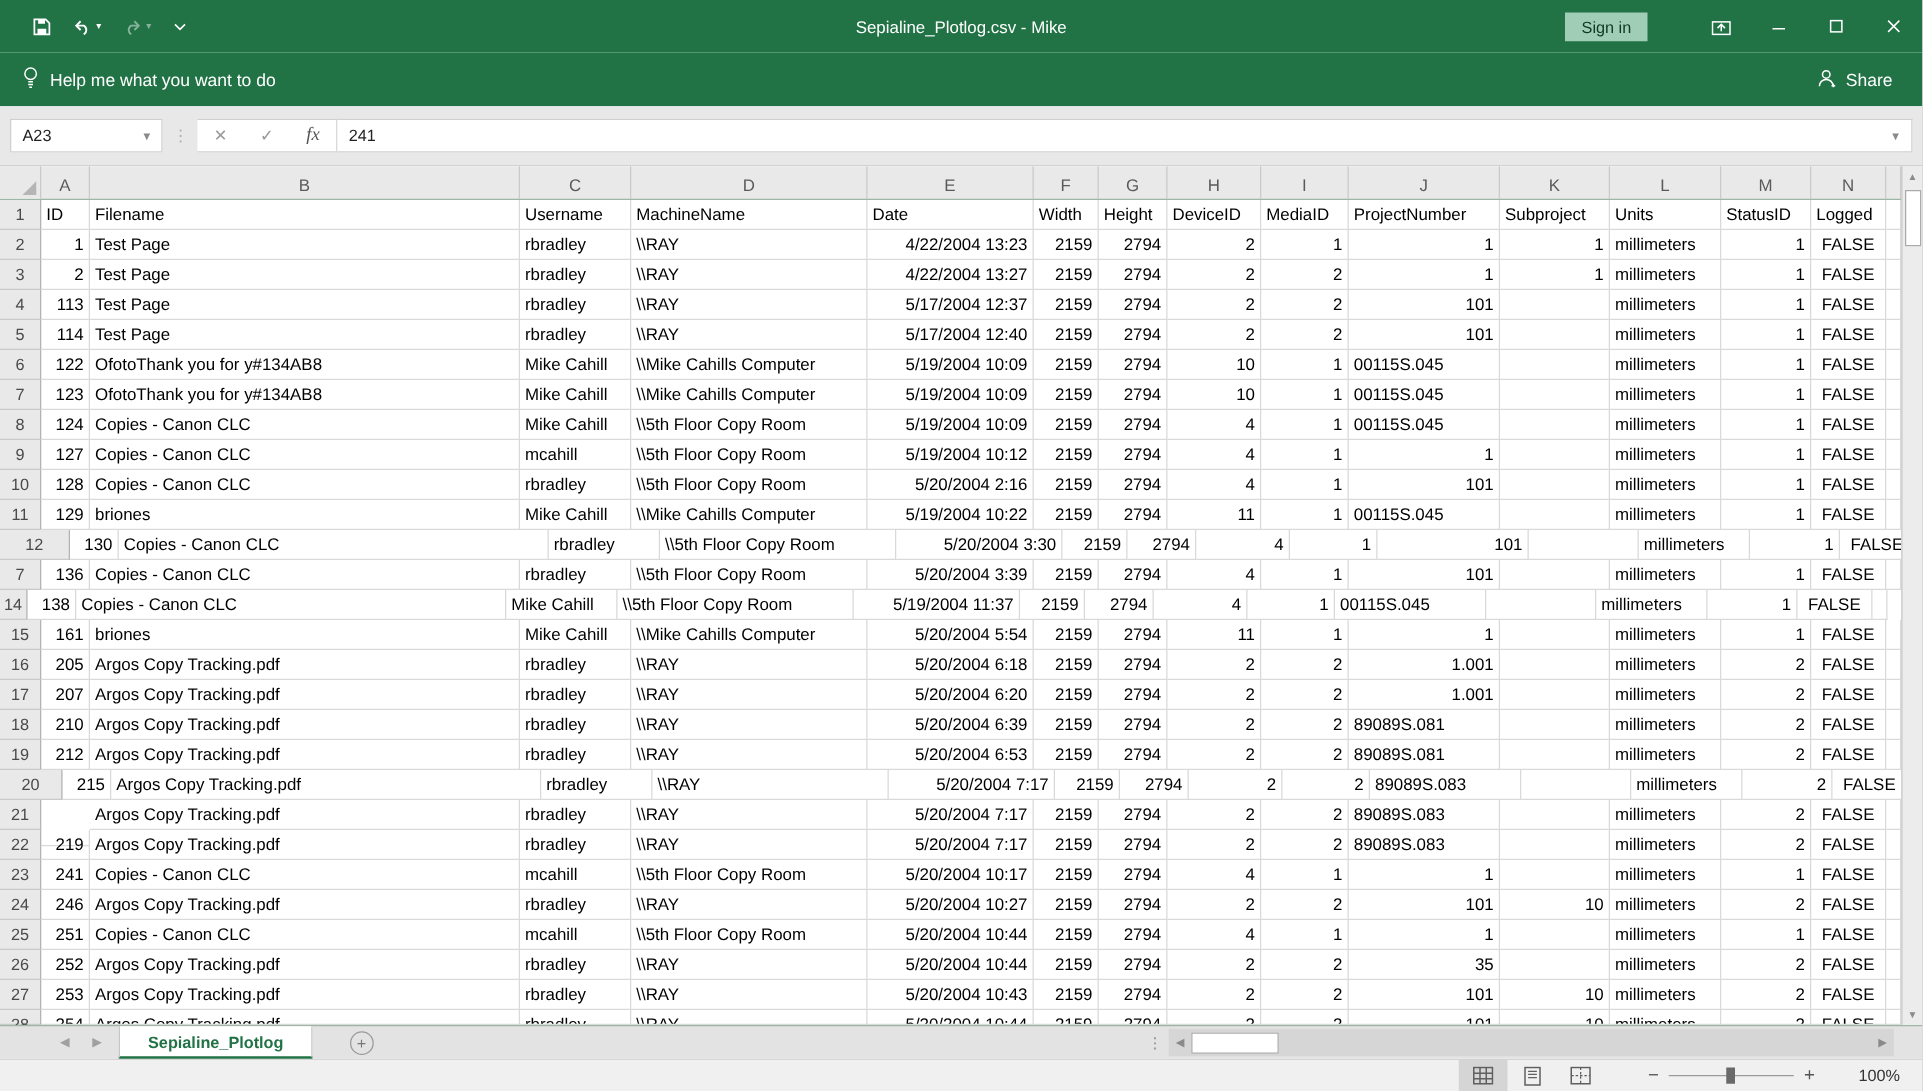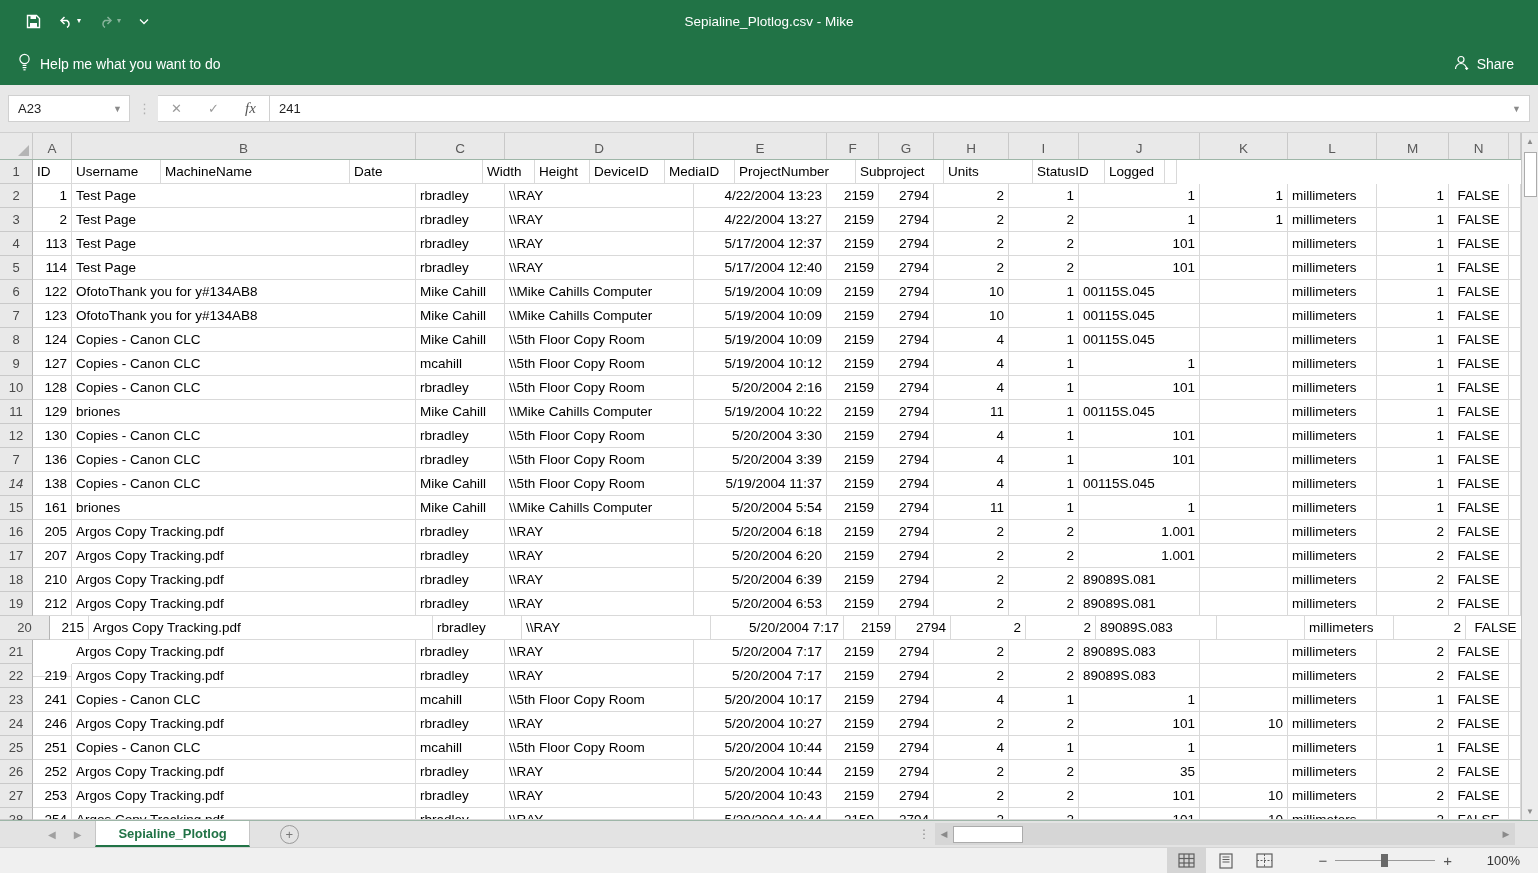--- a/index.html
+++ b/index.html
@@ -108,20 +108,45 @@
           </svg>
         <span class="caret">▾</span>
       </span>
       <span>
         <svg width="12" height="12" viewBox="0 0 12 12">
             <path d="M2 4.5 L6 8.5 L10 4.5" fill="none" stroke="#fff" stroke-width="1.3"></path>
           </svg>
       </span>
     </div>
     <div class="win-title">Sepialine_Plotlog.csv  -  Mike</div>
+    <div class="tb-right">
+      <button class="signin">Sign in</button>
+      <span class="winbtn">
+        <svg width="16" height="15" viewBox="0 0 16 15">
+            <rect x="1" y="3.5" width="14" height="10" fill="none" stroke="#fff" stroke-width="1.2"></rect>
+            <path d="M5 8.5 L8 5.5 L11 8.5" fill="none" stroke="#fff" stroke-width="1.2"></path>
+            <line x1="8" y1="5.8" x2="8" y2="11" stroke="#fff" stroke-width="1.2"></line>
+          </svg>
+      </span>
+      <span class="winbtn">
+        <svg width="12" height="12" viewBox="0 0 12 12">
+            <line x1="1" y1="8" x2="11" y2="8" stroke="#fff" stroke-width="1.2"></line>
+          </svg>
+      </span>
+      <span class="winbtn">
+        <svg width="12" height="12" viewBox="0 0 12 12">
+            <rect x="1.5" y="1.5" width="9" height="9" fill="none" stroke="#fff" stroke-width="1.2"></rect>
+          </svg>
+      </span>
+      <span class="winbtn">
+        <svg width="12" height="12" viewBox="0 0 12 12">
+            <path d="M1.5 1.5 L10.5 10.5 M10.5 1.5 L1.5 10.5" stroke="#fff" stroke-width="1.2"></path>
+          </svg>
+      </span>
+    </div>
   </div>
 
   <div class="ribbon">
     <div class="tellme">
       <span>
         <svg width="13" height="18" viewBox="0 0 13 18">
             <circle cx="6.5" cy="6" r="4.6" fill="none" stroke="#fff" stroke-width="1.2"></circle>
             <line x1="4.6" y1="12.4" x2="8.4" y2="12.4" stroke="#fff" stroke-width="1.2"></line>
             <line x1="4.6" y1="14.6" x2="8.4" y2="14.6" stroke="#fff" stroke-width="1.2"></line>
             <line x1="5.4" y1="16.8" x2="7.6" y2="16.8" stroke="#fff" stroke-width="1.2"></line>
@@ -176,20 +201,21 @@
           <div class="colhead" style="width: 88px;">K</div>
           <div class="colhead" style="width: 89px;">L</div>
           <div class="colhead" style="width: 72px;">M</div>
           <div class="colhead" style="width: 60px;">N</div>
           <div class="colhead" style="width: 12px;"></div>
         </div>
       <div id="grid-rows">
           <div class="grow">
             <div class="rowhead" style="width: 33px;">1</div>
             <div class="cell l" style="width: 39px;">ID</div>
+            <div class="cell l" style="width: 344px;">Filename</div>
             <div class="cell l" style="width: 89px;">Username</div>
             <div class="cell l" style="width: 189px;">MachineName</div>
             <div class="cell l" style="width: 133px;">Date</div>
             <div class="cell l" style="width: 52px;">Width</div>
             <div class="cell l" style="width: 55px;">Height</div>
             <div class="cell l" style="width: 75px;">DeviceID</div>
             <div class="cell l" style="width: 70px;">MediaID</div>
             <div class="cell l" style="width: 121px;">ProjectNumber</div>
             <div class="cell l" style="width: 88px;">Subproject</div>
             <div class="cell l" style="width: 89px;">Units</div>
@@ -371,21 +397,21 @@
             <div class="cell r" style="width: 75px;">11</div>
             <div class="cell r" style="width: 70px;">1</div>
             <div class="cell l" style="width: 121px;">00115S.045</div>
             <div class="cell l" style="width: 88px;"></div>
             <div class="cell l" style="width: 89px;">millimeters</div>
             <div class="cell r" style="width: 72px;">1</div>
             <div class="cell c" style="width: 60px;">FALSE</div>
             <div class="cell l" style="width: 12px;"></div>
           </div>
           <div class="grow">
-            <div class="rowhead" style="width: 33px;">12</div>
+            <div class="rowhead" style="width: 56px;">12</div>
             <div class="cell r" style="width: 39px;">130</div>
             <div class="cell l" style="width: 344px;">Copies - Canon CLC</div>
             <div class="cell l" style="width: 89px;">rbradley</div>
             <div class="cell l" style="width: 189px;">\\5th Floor Copy Room</div>
             <div class="cell r" style="width: 133px;">5/20/2004 3:30</div>
             <div class="cell r" style="width: 52px;">2159</div>
             <div class="cell r" style="width: 55px;">2794</div>
             <div class="cell r" style="width: 75px;">4</div>
             <div class="cell r" style="width: 70px;">1</div>
             <div class="cell r" style="width: 121px;">101</div>
@@ -407,21 +433,21 @@
             <div class="cell r" style="width: 75px;">4</div>
             <div class="cell r" style="width: 70px;">1</div>
             <div class="cell r" style="width: 121px;">101</div>
             <div class="cell l" style="width: 88px;"></div>
             <div class="cell l" style="width: 89px;">millimeters</div>
             <div class="cell r" style="width: 72px;">1</div>
             <div class="cell c" style="width: 60px;">FALSE</div>
             <div class="cell l" style="width: 12px;"></div>
           </div>
           <div class="grow">
-            <div class="rowhead" style="width: 33px; font-style: italic;">14</div>
+            <div class="rowhead" style="width: 22px;">14</div>
             <div class="cell r" style="width: 39px;">138</div>
             <div class="cell l" style="width: 344px;">Copies - Canon CLC</div>
             <div class="cell l" style="width: 89px;">Mike Cahill</div>
             <div class="cell l" style="width: 189px;">\\5th Floor Copy Room</div>
             <div class="cell r" style="width: 133px;">5/19/2004 11:37</div>
             <div class="cell r" style="width: 52px;">2159</div>
             <div class="cell r" style="width: 55px;">2794</div>
             <div class="cell r" style="width: 75px;">4</div>
             <div class="cell r" style="width: 70px;">1</div>
             <div class="cell l" style="width: 121px;">00115S.045</div>

